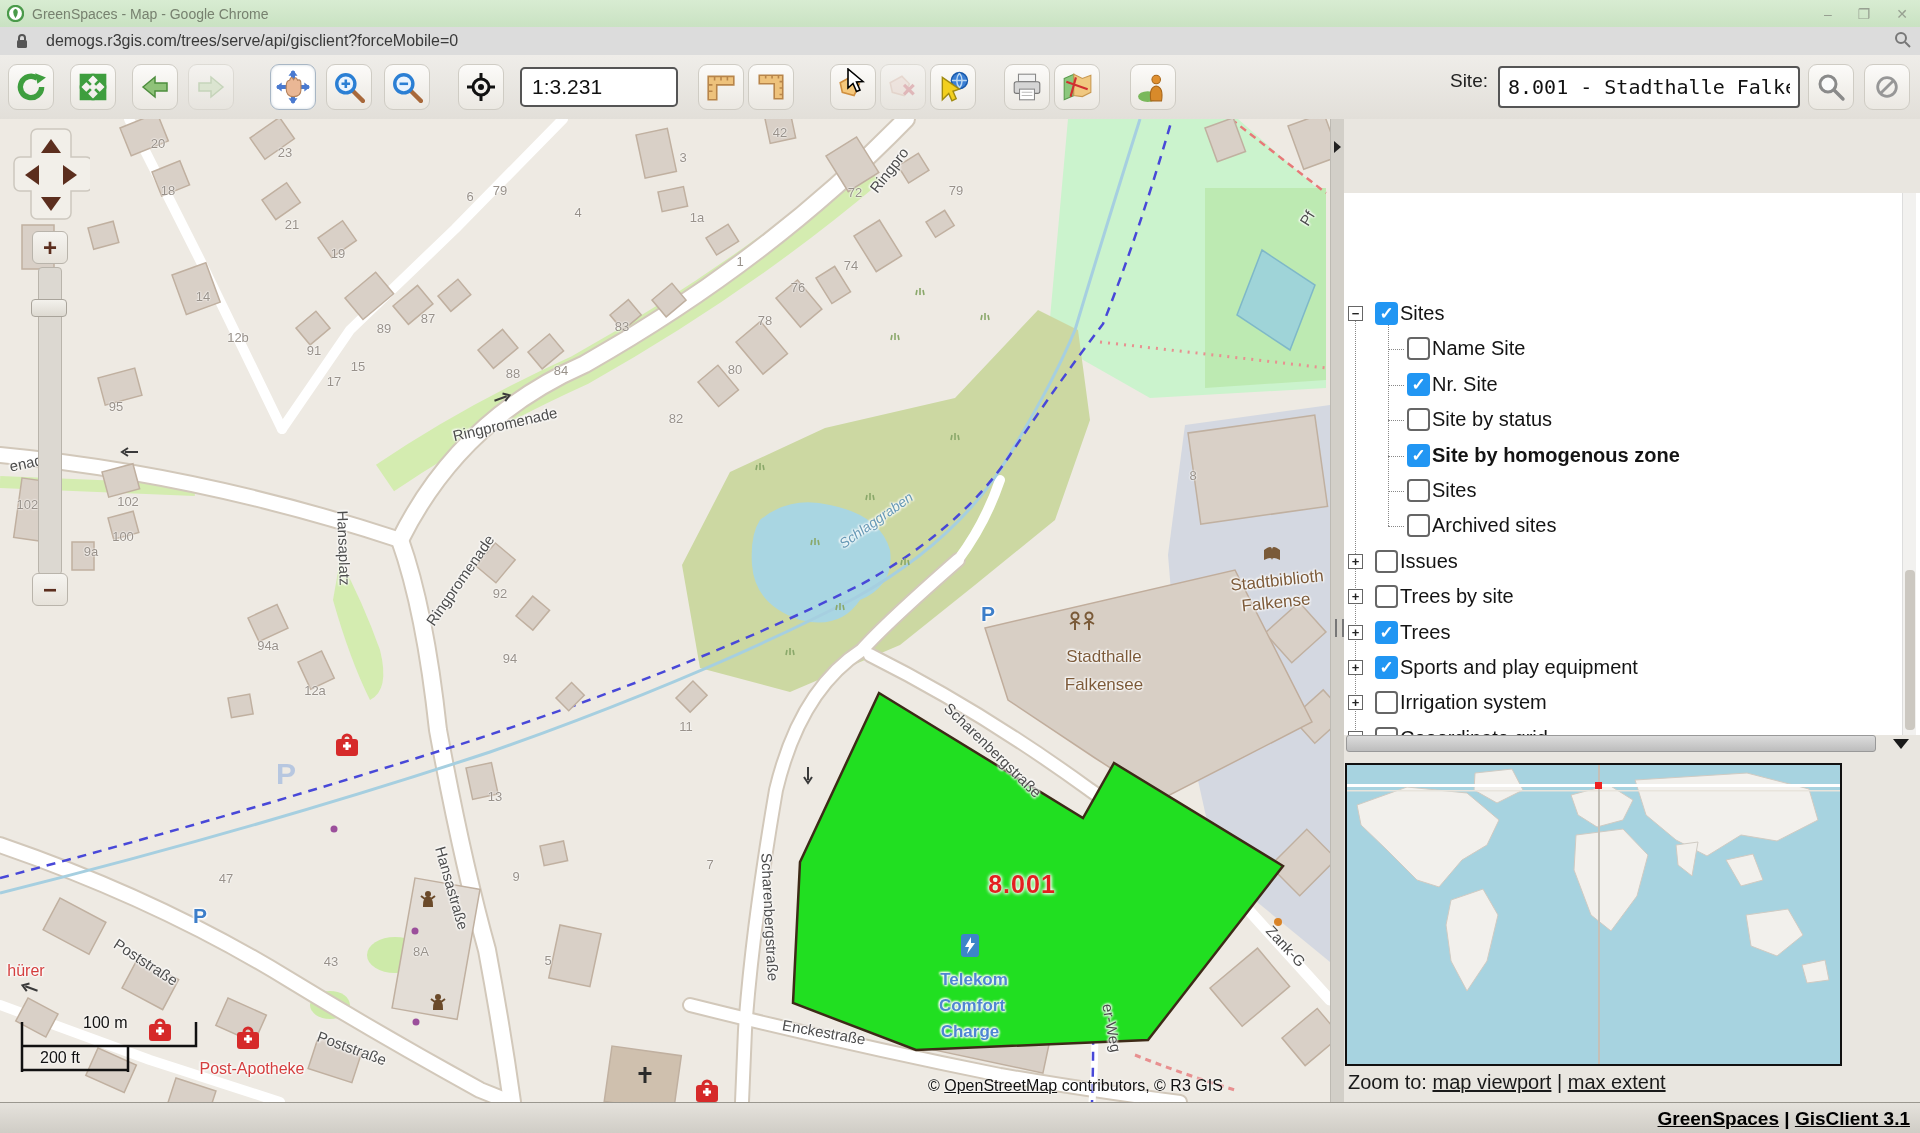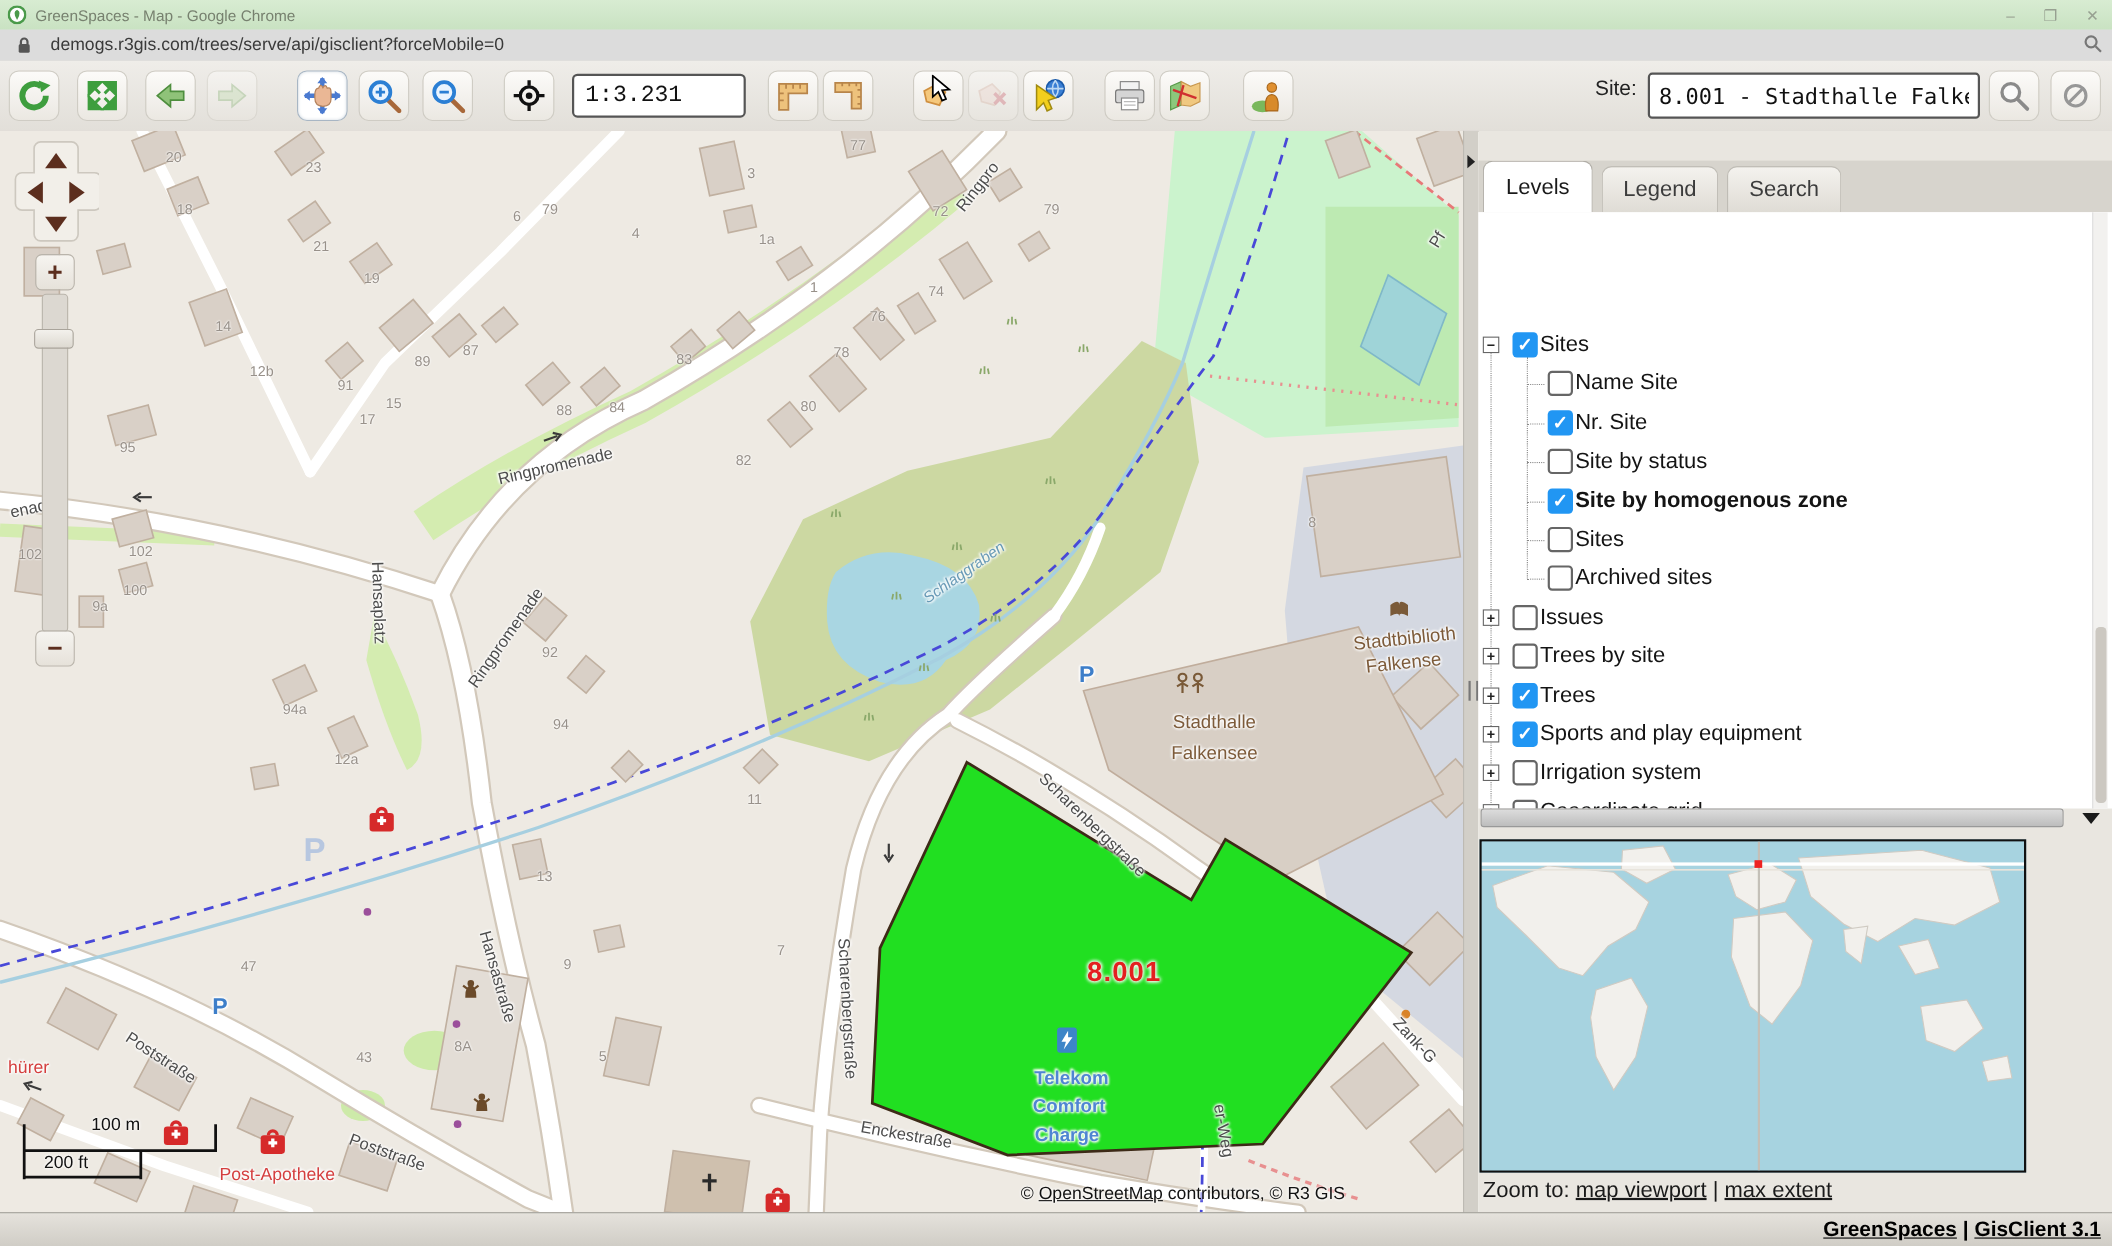--- a/index.html
+++ b/index.html
@@ -18,21 +18,21 @@
   .urlbar .lock{margin-left:14px;margin-right:4px}
   .urlzoom{position:absolute;right:8px;top:31px}
   
   .toolbar{position:absolute;left:0;top:55px;width:1920px;height:64px;background:linear-gradient(#efede9,#e2dfd9);
            border-bottom:1px solid #b6b3ac;display:flex;align-items:center;}
   .tbtn{width:46px;height:46px;border-radius:9px;background:linear-gradient(#fcfbf9,#ebe8e2);
         border:1px solid #cfccc4;display:flex;align-items:center;justify-content:center;flex:none;box-sizing:border-box}
   .tbtn.active{background:#fff;border:1px solid #a8b6c4;box-shadow:inset 0 0 3px #cdd6de}
   .tbtn.disabled{opacity:.5}
   .scalebox{width:158px;height:40px;background:#fff;border:2px solid #555;border-radius:5px;
-            font-family:Liberation Mono, monospace;font-size:21px;color:#111;padding:0 10px;box-sizing:border-box;flex:none}
+            font-family:Liberation Sans, sans-serif;font-size:21px;color:#111;padding:0 10px;box-sizing:border-box;flex:none}
   .sitelabel{font-size:19px;font-weight:normal;color:#222;margin:0 10px 12px auto}
   .sitebox{width:302px;height:42px;background:#fff;border:2px solid #555;border-radius:4px;
            font-family:"DejaVu Sans Mono",monospace;font-size:20px;color:#111;padding:0 8px;box-sizing:border-box;flex:none}
   .cursor-overlay{position:absolute;left:846px;top:68px;pointer-events:none;z-index:60}
   
   .map{position:absolute;left:0;top:119px;width:1330px;height:983px;background:#eeeae3;overflow:hidden}
   #map-labels{position:absolute;left:0;top:0;width:1330px;height:983px;overflow:hidden;pointer-events:none}
   .maplabel{position:absolute;white-space:nowrap;transform:translate(-50%,-50%) rotate(var(--r,0deg));
             text-shadow:0 0 3px #fff,0 0 3px #fff,1px 1px 2px #fff,-1px -1px 2px #fff;}
   .lbl-street{font-size:15px;color:#4d4d4d}
@@ -473,21 +473,21 @@
       <span class="maplabel lbl-housenum" style="left: 168px; top: 71px;">18</span>
       <span class="maplabel lbl-housenum" style="left: 285px; top: 33px;">23</span>
       <span class="maplabel lbl-housenum" style="left: 292px; top: 105px;">21</span>
       <span class="maplabel lbl-housenum" style="left: 338px; top: 134px;">19</span>
       <span class="maplabel lbl-housenum" style="left: 500px; top: 71px;">79</span>
       <span class="maplabel lbl-housenum" style="left: 470px; top: 77px;">6</span>
       <span class="maplabel lbl-housenum" style="left: 578px; top: 93px;">4</span>
       <span class="maplabel lbl-housenum" style="left: 683px; top: 38px;">3</span>
       <span class="maplabel lbl-housenum" style="left: 697px; top: 98px;">1a</span>
       <span class="maplabel lbl-housenum" style="left: 740px; top: 142px;">1</span>
-      <span class="maplabel lbl-housenum" style="left: 780px; top: 13px;">77</span>
+      <span class="maplabel lbl-housenum" style="left: 780px; top: 13px;">42</span>
       <span class="maplabel lbl-housenum" style="left: 855px; top: 73px;">72</span>
       <span class="maplabel lbl-housenum" style="left: 956px; top: 71px;">79</span>
       <span class="maplabel lbl-housenum" style="left: 40px; top: 126px;">11</span>
       <span class="maplabel lbl-housenum" style="left: 203px; top: 177px;">14</span>
       <span class="maplabel lbl-housenum" style="left: 358px; top: 247px;">15</span>
       <span class="maplabel lbl-housenum" style="left: 334px; top: 262px;">17</span>
       <span class="maplabel lbl-housenum" style="left: 238px; top: 218px;">12b</span>
       <span class="maplabel lbl-housenum" style="left: 384px; top: 209px;">89</span>
       <span class="maplabel lbl-housenum" style="left: 428px; top: 199px;">87</span>
       <span class="maplabel lbl-housenum" style="left: 314px; top: 231px;">91</span>
@@ -542,25 +542,20 @@
     <div class="zbtn" style="top:342px">−</div>
   </div>
 </div>
 
 <div class="divider">
   <div class="collapse"></div>
   <div class="grip"></div>
 </div>
 
 <div class="panel">
-  <div class="panel-tabs">
-    <div class="tab active" style="left:4px;width:100px">Levels</div>
-    <div class="tab" style="left:112px;width:106px">Legend</div>
-    <div class="tab" style="left:226px;width:104px">Search</div>
-  </div>
 
   <div class="panel-content">
     <div class="tree-vline" style="left:11px;top:121px;height:460px"></div>
     <div class="tree-vline" style="left:44px;top:131px;height:202px"></div>
     <div id="layer-tree">
         <div class="tree-row" style="top: 104px; left: 0px; right: 0px;">
           <div class="expander" style="top: 9px;">−</div>
           <div class="cb checked" style="left: 31px; top: 5px;">✓</div>
           <span class="tree-label" style="left: 56px; top: 5px;">Sites</span>
         </div>

